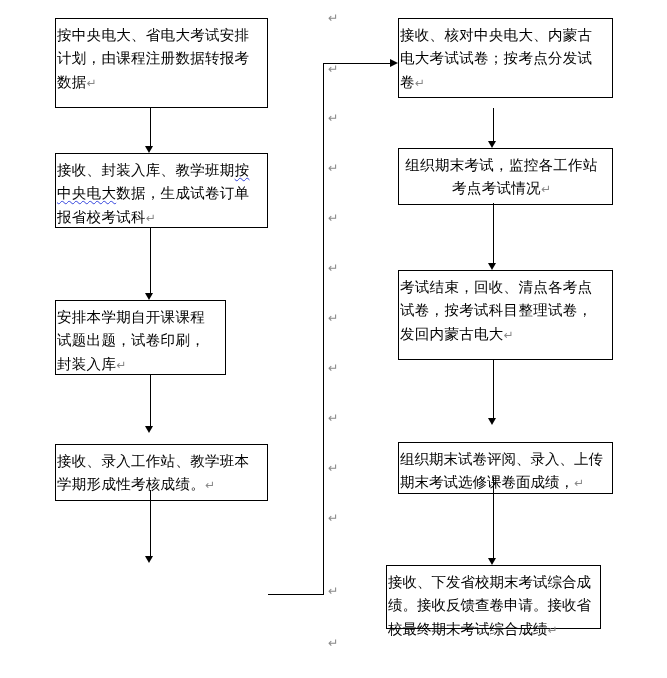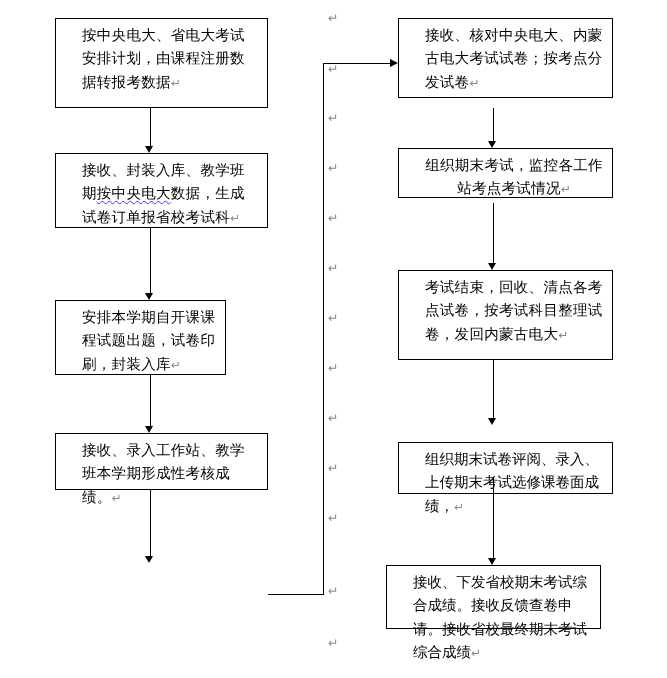--- a/index.html
+++ b/index.html
@@ -16,21 +16,21 @@
     font-family: "DejaVu Sans", "Liberation Sans", sans-serif;
   }
   .flow-box {
     position: absolute;
     box-sizing: border-box;
     border: 1.5px solid #000000;
     background: #ffffff;
     color: #000000;
     font-size: 14.5px;
     line-height: 1.62;
-    padding: 5px 9px 4px 26px;
+    padding: 5px 9px 4px 1px;
     letter-spacing: 0.3px;
     white-space: normal;
     word-break: break-all;
   }
   .flow-box.centered { text-align: center; }
   .flow-box.sans { font-family: "DejaVu Sans", "Liberation Sans", sans-serif; letter-spacing: 0px; }
   .spell {
     text-decoration: underline wavy #3344dd;
     text-decoration-thickness: 1px;
     text-underline-offset: 2px;
@@ -84,30 +84,30 @@
   </div>
 
   <div class="flow-box" style="left:55px; top:153px; width:213px; height:75px;">
     <span>接收、封装入库、教学班</span><span>期</span><span class="spell">按中央电大</span><span>数据，生成试卷订单报省校考试科</span><span class="pilcrow">↵</span>
   </div>
 
   <div class="flow-box" style="left:55px; top:300px; width:171px; height:75px;">
     <span>安排本学期自开课课程试题出题，试卷印刷，封装入库</span><span class="pilcrow">↵</span>
   </div>
 
-  <div class="flow-box" style="left:55px; top:433px; width:213px; height:57px;">
+  <div class="flow-box" style="left:55px; top:444px; width:213px; height:57px;">
     <span>接收、录入工作站、教学班本学期形成性考核成绩。</span><span class="pilcrow">↵</span>
   </div>
 
 
   <div class="flow-box" style="left:398px; top:18px; width:215px; height:80px;">
     <span>接收、核对中央电大、内蒙古电大考试试卷；按考点分发试卷</span><span class="pilcrow">↵</span>
   </div>
 
-  <div class="flow-box centered" style="left:398px; top:148px; width:215px; height:50px;">
+  <div class="flow-box centered" style="left:398px; top:148px; width:215px; height:57px;">
     <span>组织期末考试，监控各工作站考点考试情况</span><span class="pilcrow">↵</span>
   </div>
 
   <div class="flow-box" style="left:398px; top:270px; width:215px; height:90px;">
     <span>考试结束，回收、清点各考点试卷，按考试科目整理试卷，发回内蒙古电大</span><span class="pilcrow">↵</span>
   </div>
 
   <div class="flow-box sans" style="left:398px; top:442px; width:215px; height:52px;">
     <span>组织期末试卷评阅、录入、上传期末考试选修课卷面成绩，</span><span class="pilcrow">↵</span>
   </div>

